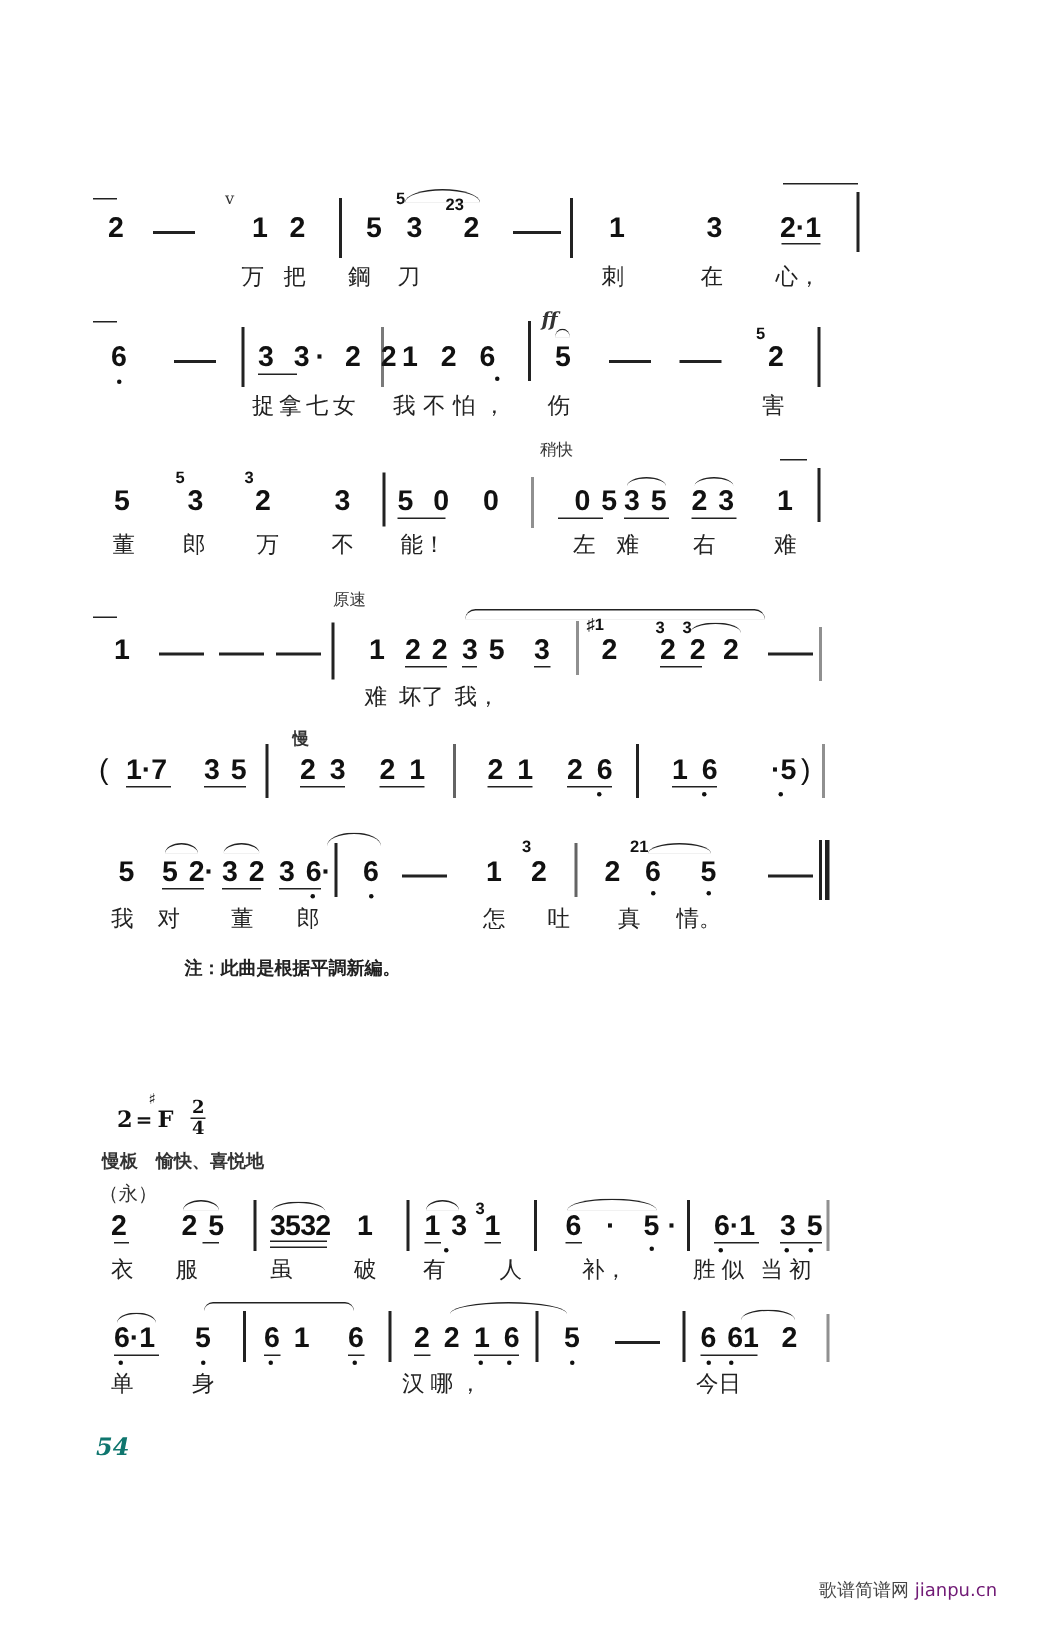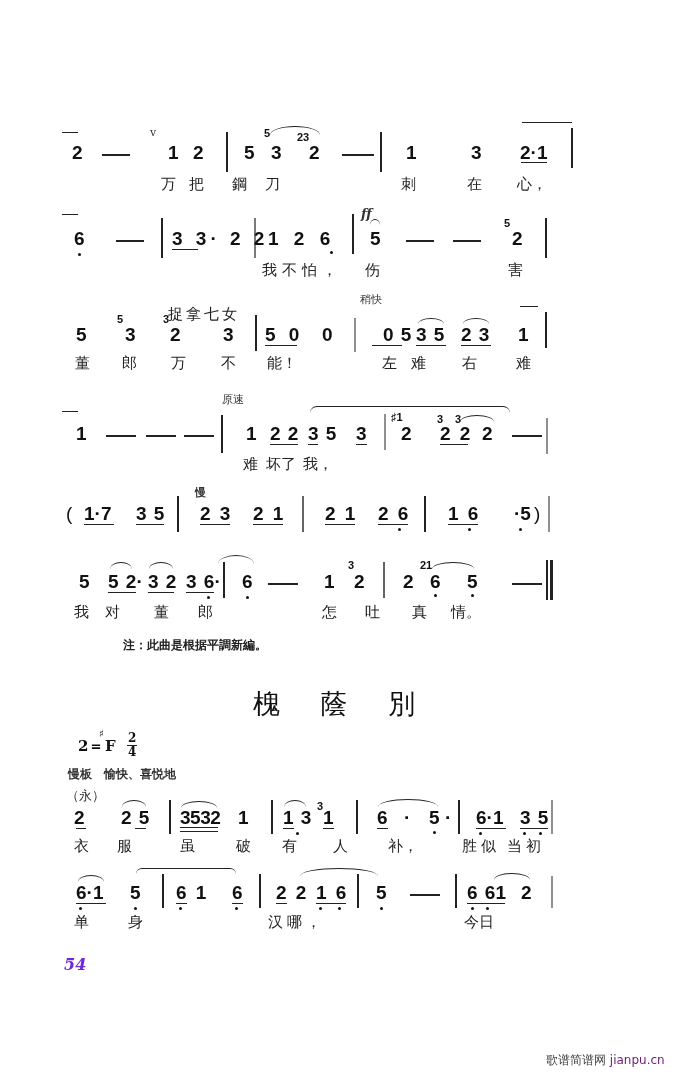--- a/index.html
+++ b/index.html
@@ -11,21 +11,21 @@
   .lyric { position:absolute; font-family:"DejaVu Serif", "Liberation Serif", serif; font-size:15px; line-height:16px; color:#222; }
   .mark { position:absolute; font-family:"DejaVu Serif", serif; font-size:11px; color:#333; }
   .bar { position:absolute; width:1.5px; background:#222; }
   .dash { position:absolute; height:1.5px; background:#222; }
   .ul { position:absolute; height:1.3px; background:#222; }
   .dot { position:absolute; width:3px; height:3px; border-radius:50%; background:#111; }
   .slur { position:absolute; border-top:1.4px solid #222; border-radius:50% 50% 0 0 / 100% 100% 0 0; height:8px; }
   .bracket { position:absolute; border-top:1.4px solid #222; }
   .title { position:absolute; font-family:"DejaVu Serif", "Liberation Serif", serif; font-size:27px; letter-spacing:16px; color:#111; }
   .note-text { position:absolute; font-family:"DejaVu Serif", serif; font-size:12px; color:#222; font-weight:bold; }
-  .pagenum { position:absolute; font-family:"DejaVu Serif", serif; font-style:italic; font-weight:bold; font-size:16px; color:#6d28d9; }
+  .pagenum { position:absolute; font-family:"DejaVu Serif", serif; font-style:italic; font-weight:bold; font-size:16px; color:#0f766e; }
   .watermark { position:absolute; font-size:12px; color:#444; font-family:"DejaVu Serif", serif; }
   .watermark .site { color:#701a75; font-family:"DejaVu Sans", sans-serif; }
   .key { position:absolute; font-family:"DejaVu Serif", serif; font-weight:bold; font-size:15px; color:#111; }
   .frac { position:absolute; font-family:"DejaVu Serif", serif; font-weight:bold; font-size:12px; line-height:13px; text-align:center; color:#111; }
 </style>
 </head>
 <body>
 
 <div class="page">
 
@@ -75,21 +75,21 @@
     <div class="bar" style="left:352px;top:214px;height:40px;"></div>
     <span class="mark" style="left:361px;top:206px;font-style:italic;font-weight:bold;font-size:13px;">ff</span>
     <div class="slur" style="left:370px;top:219px;width:10px;height:5px;"></div>
     <span class="note" style="left:370px;top:229px;">5</span>
     <div class="dash" style="left:406px;top:240px;width:28px;"></div>
     <div class="dash" style="left:453px;top:240px;width:28px;"></div>
     <span class="grace" style="left:504px;top:218px;">5</span>
     <span class="note" style="left:512px;top:229px;">2</span>
     <div class="bar" style="left:545px;top:218px;height:40px;"></div>
 
-    <span class="lyric" style="left:168px;top:262px;letter-spacing:3px;margin-top:44px;">捉拿七女</span>
+    <span class="lyric" style="left:168px;top:262px;letter-spacing:3px;">捉拿七女</span>
     <span class="lyric" style="left:262px;top:262px;letter-spacing:5px;">我不怕，</span>
     <span class="lyric" style="left:365px;top:262px;">伤</span>
     <span class="lyric" style="left:508px;top:262px;">害</span>
   </div>
 
   <div>
     <span class="mark" style="left:360px;top:292px;">稍快</span>
     <span class="note" style="left:76px;top:325px;">5</span>
     <span class="grace" style="left:117px;top:314px;">5</span>
     <span class="note" style="left:125px;top:325px;">3</span>
@@ -221,21 +221,20 @@
     <span class="lyric" style="left:154px;top:604px;">董</span>
     <span class="lyric" style="left:198px;top:604px;">郎</span>
     <span class="lyric" style="left:322px;top:604px;">怎</span>
     <span class="lyric" style="left:365px;top:604px;">吐</span>
     <span class="lyric" style="left:412px;top:604px;">真</span>
     <span class="lyric" style="left:451px;top:604px;">情。</span>
   </div>
 
   <span class="note-text" style="left:123px;top:637px;">注：此曲是根据平調新編。</span>
 
-  <span class="title" style="left:253px;top:686px;">槐 蔭 別</span>
 
   <div>
     <span class="key" style="left:78px;top:737px;">2＝</span>
     <span class="key" style="left:99px;top:728px;font-size:10px;">♯</span>
     <span class="key" style="left:105px;top:737px;">F</span>
     <span class="frac" style="left:128px;top:732px;">2</span>
     <div class="ul" style="left:127px;top:745px;width:10px;height:1px;"></div>
     <span class="frac" style="left:128px;top:746px;">4</span>
   </div>
 

